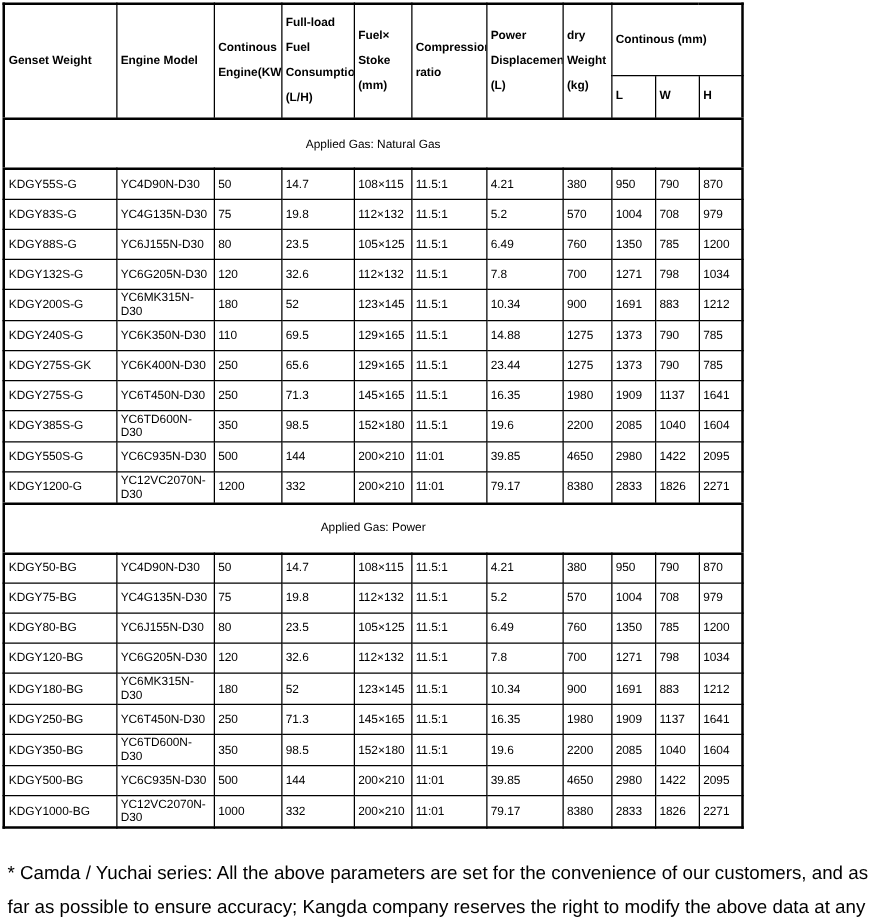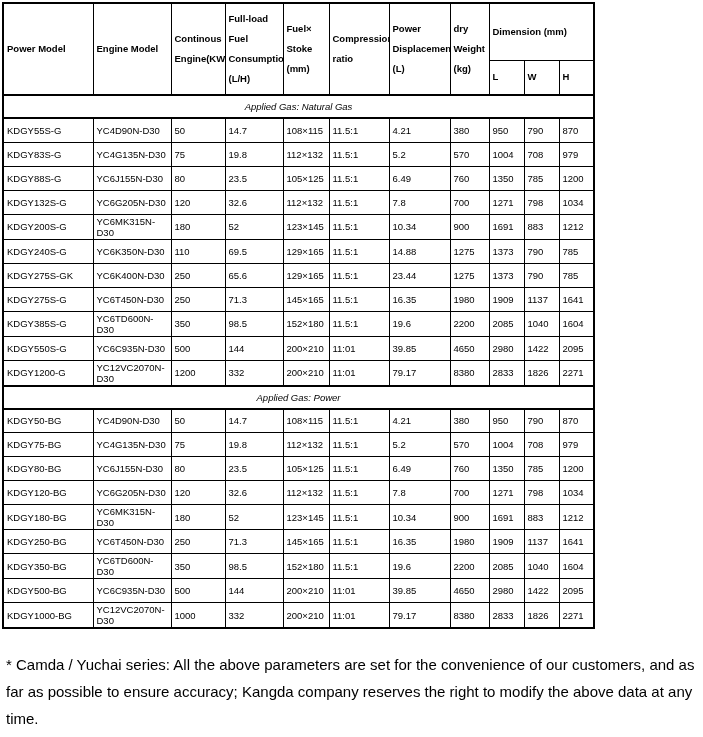--- a/index.html
+++ b/index.html
@@ -39,22 +39,21 @@
   .spec-table thead tr.header-row-top {
     height: 57px;
   }
   .spec-table thead tr.header-row-sub {
     height: 35px;
   }
   .spec-table tbody tr {
     height: 24px;
   }
   .spec-table tbody tr.section-row {
-    height: 23px;
-    font-style: italic;
+    height: 40px;
   }
   .spec-table tbody tr.section-row td {
     text-align: center;
     border-top: 2px solid #000000;
     border-bottom: 2px solid #000000;
   }
   .footnote {
     margin: 22px 0 0 0;
     padding: 0 8px 0 6px;
     font-size: 15px;
@@ -74,29 +73,29 @@
     <col style="width:46px">
     <col style="width:60px">
     <col style="width:61px">
     <col style="width:39px">
     <col style="width:35px">
     <col style="width:35px">
     <col style="width:35px">
   </colgroup>
   <thead>
     <tr class="header-row-top">
-      <th rowspan="2">Power Model</th>
+      <th rowspan="2">Genset Weight</th>
       <th rowspan="2">Engine Model</th>
       <th rowspan="2">Continous Engine(KW)</th>
       <th rowspan="2">Full-load Fuel Consumption (L/H)</th>
       <th rowspan="2">Fuel× Stoke (mm)</th>
       <th rowspan="2">Compression ratio</th>
       <th rowspan="2">Power Displacement (L)</th>
       <th rowspan="2">dry Weight (kg)</th>
-      <th colspan="3">Dimension (mm)</th>
+      <th colspan="3">Continous (mm)</th>
     </tr>
     <tr class="header-row-sub">
       <th>L</th>
       <th>W</th>
       <th>H</th>
     </tr>
   </thead>
   <tbody>
       <tr class="section-row">
         <td colspan="11">Applied Gas: Natural Gas</td>

